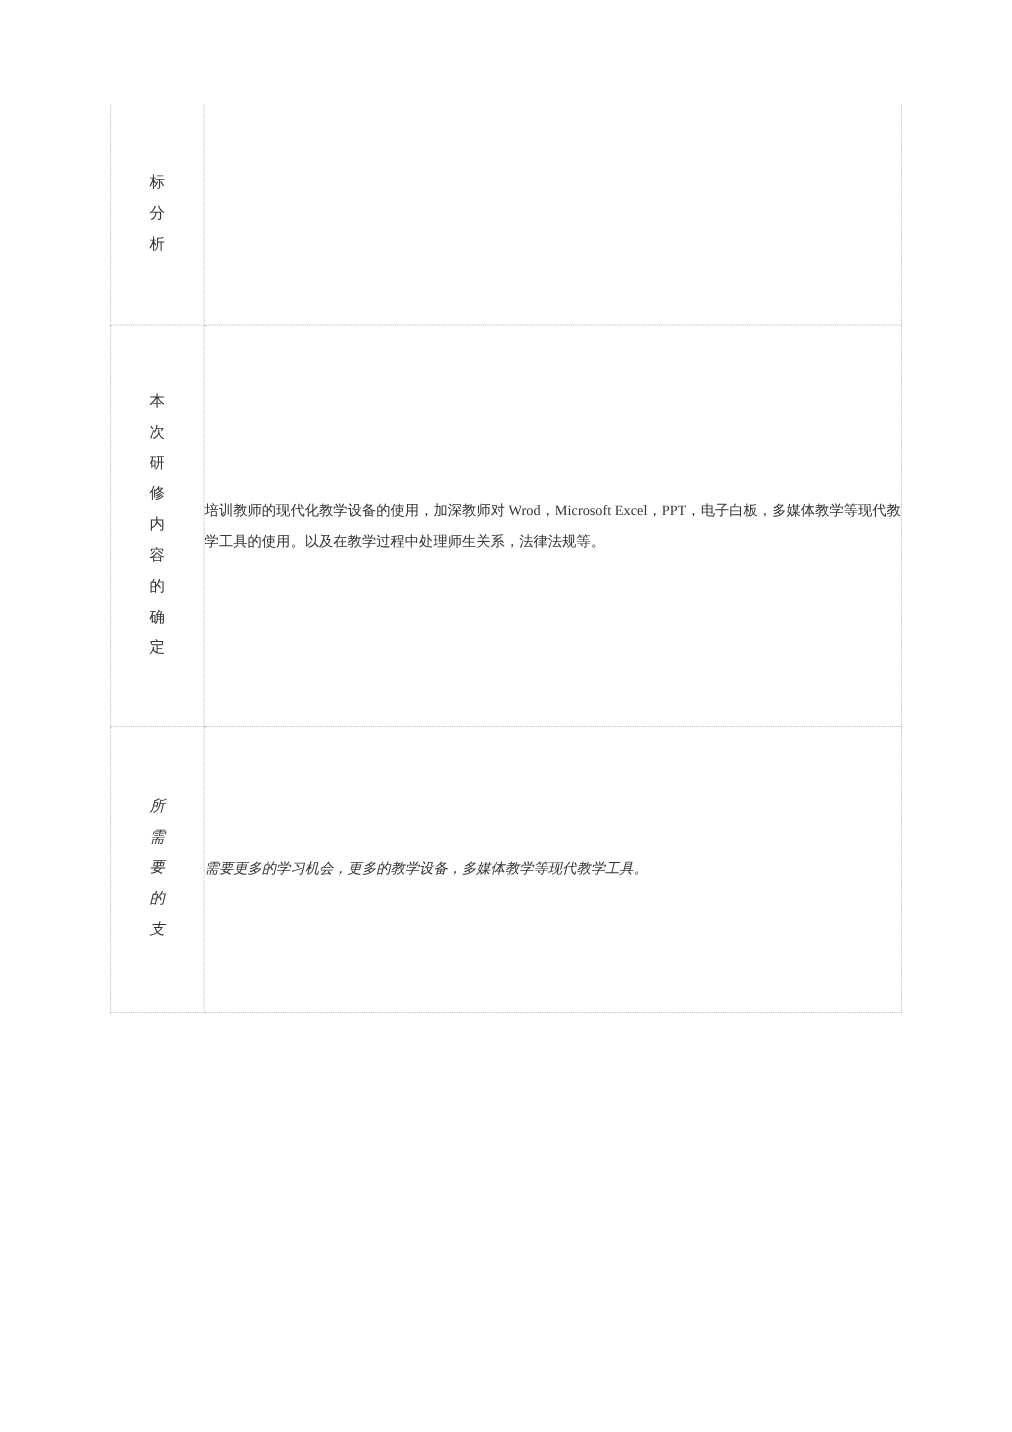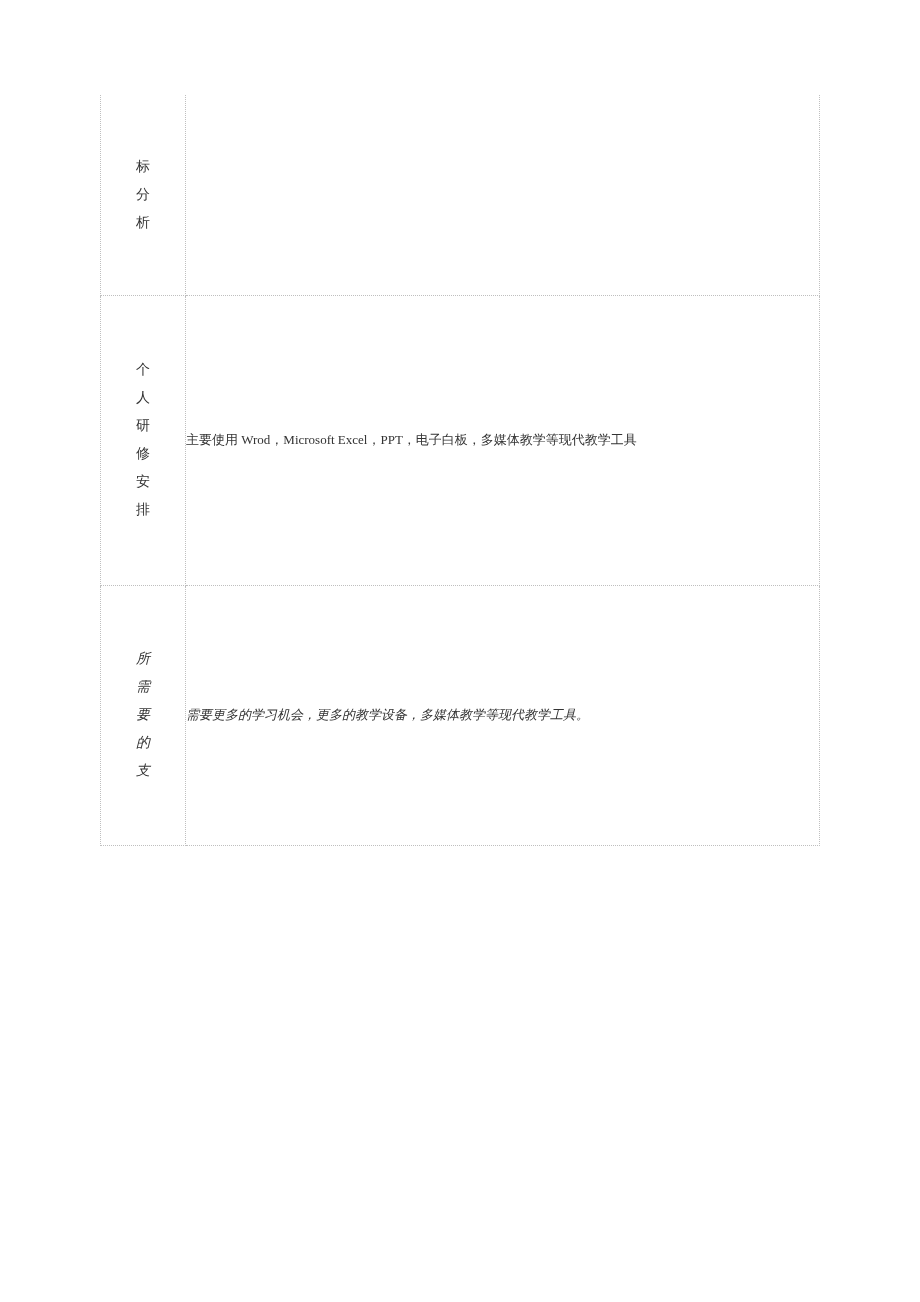--- a/index.html
+++ b/index.html
@@ -64,26 +64,26 @@
   <table class="doc-table">
     <tbody>
       <tr class="row-1">
         <td class="label-cell">
           <span class="vertical-label">标分析</span>
         </td>
         <td class="content-cell">
           <span></span>
         </td>
       </tr>
-      <tr class="row-3">
+      <tr class="row-2">
         <td class="label-cell">
-          <span class="vertical-label">个人研修安排</span>
+          <span class="vertical-label">本次研修内容的确定</span>
         </td>
         <td class="content-cell">
-          <span>主要使用 Wrod，Microsoft Excel，PPT，电子白板，多媒体教学等现代教学工具</span>
+          <span>培训教师的现代化教学设备的使用，加深教师对 Wrod，Microsoft Excel，PPT，电子白板，多媒体教学等现代教学工具的使用。以及在教学过程中处理师生关系，法律法规等。</span>
         </td>
       </tr>
       <tr class="row-4">
         <td class="label-cell">
           <span class="vertical-label">所需要的支</span>
         </td>
         <td class="content-cell">
           <span>需要更多的学习机会，更多的教学设备，多媒体教学等现代教学工具。</span>
         </td>
       </tr>

